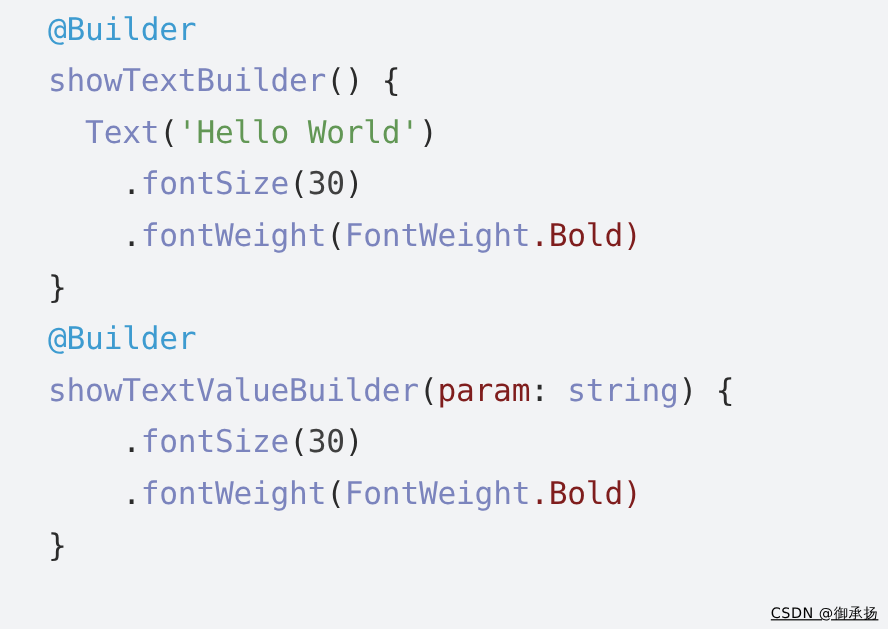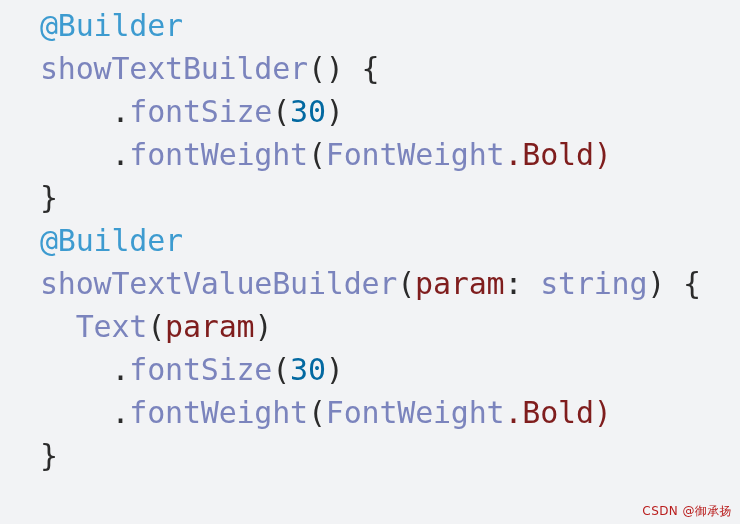--- a/index.html
+++ b/index.html
@@ -18,58 +18,59 @@
     position: absolute;
     left: 0;
     top: 0;
     width: 740px;
     padding-top: 4px;
     box-sizing: border-box;
   }
   .code-line {
     height: 43px;
     line-height: 43px;
-    font-size: 30px;
+    font-size: 26px;
     white-space: pre;
     padding-left: 40px;
     box-sizing: border-box;
     letter-spacing: -0.2px;
   }
   .tok { white-space: pre; }
   .tok-decorator { color: #3d9bd0; }
-  .tok-number    { color: #0369a1; margin-top: 40px; }
+  .tok-number    { color: #404040; margin-top: 40px; }
   .tok-ident     { color: #7b84bd; margin-top: 20px; }
   .tok-type      { color: #7b84bd; }
   .tok-string    { color: #629755; }
   .tok-punct     { color: #2b2b2b; }
   .tok-plain     { color: #7f1d1d; }
   .tok-indent    { color: transparent; }
 
   #watermark {
     position: absolute;
     right: 8px;
     bottom: 4px;
     font-family: "DejaVu Sans", "Liberation Sans", sans-serif;
     font-size: 12px;
-    color: #b91c1c;
+    color: #000000;
     letter-spacing: 0.4px;
     user-select: none;
     white-space: pre;
+    text-decoration: underline;
   }
 </style>
 </head>
 <body>
 
 <div id="code-block">
     <div class="code-line"><span class="tok tok-decorator">@Builder</span></div>
     <div class="code-line"><span class="tok tok-ident">showTextBuilder</span><span class="tok tok-punct">() {</span></div>
+    <div class="code-line"><span class="tok tok-indent">  </span><span class="tok tok-ident">Text</span><span class="tok tok-punct">(</span><span class="tok tok-string">'Hello World'</span><span class="tok tok-punct">)</span></div>
     <div class="code-line"><span class="tok tok-indent">    </span><span class="tok tok-punct">.</span><span class="tok tok-ident">fontSize</span><span class="tok tok-punct">(</span><span class="tok tok-number">30</span><span class="tok tok-punct">)</span></div>
     <div class="code-line"><span class="tok tok-indent">    </span><span class="tok tok-punct">.</span><span class="tok tok-ident">fontWeight</span><span class="tok tok-punct">(</span><span class="tok tok-type">FontWeight</span><span class="tok tok-plain">.Bold)</span></div>
     <div class="code-line"><span class="tok tok-punct">}</span></div>
     <div class="code-line"><span class="tok tok-decorator">@Builder</span></div>
     <div class="code-line"><span class="tok tok-ident">showTextValueBuilder</span><span class="tok tok-punct">(</span><span class="tok tok-plain">param</span><span class="tok tok-punct">: </span><span class="tok tok-type">string</span><span class="tok tok-punct">) {</span></div>
-    <div class="code-line"><span class="tok tok-indent">  </span><span class="tok tok-ident">Text</span><span class="tok tok-punct">(</span><span class="tok tok-plain">param</span><span class="tok tok-punct">)</span></div>
     <div class="code-line"><span class="tok tok-indent">    </span><span class="tok tok-punct">.</span><span class="tok tok-ident">fontSize</span><span class="tok tok-punct">(</span><span class="tok tok-number">30</span><span class="tok tok-punct">)</span></div>
     <div class="code-line"><span class="tok tok-indent">    </span><span class="tok tok-punct">.</span><span class="tok tok-ident">fontWeight</span><span class="tok tok-punct">(</span><span class="tok tok-type">FontWeight</span><span class="tok tok-plain">.Bold)</span></div>
     <div class="code-line"><span class="tok tok-punct">}</span></div>
   </div>
 
 <div id="watermark">CSDN @御承扬</div>
 
 </body></html>

